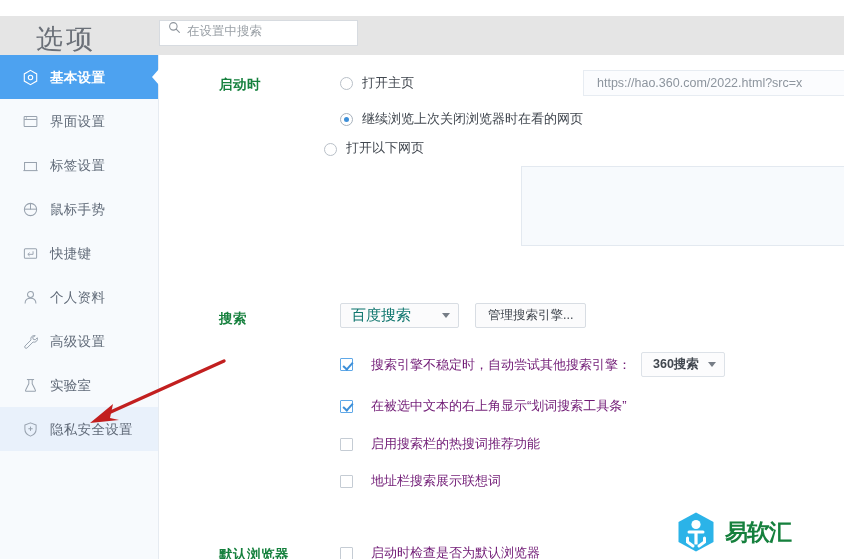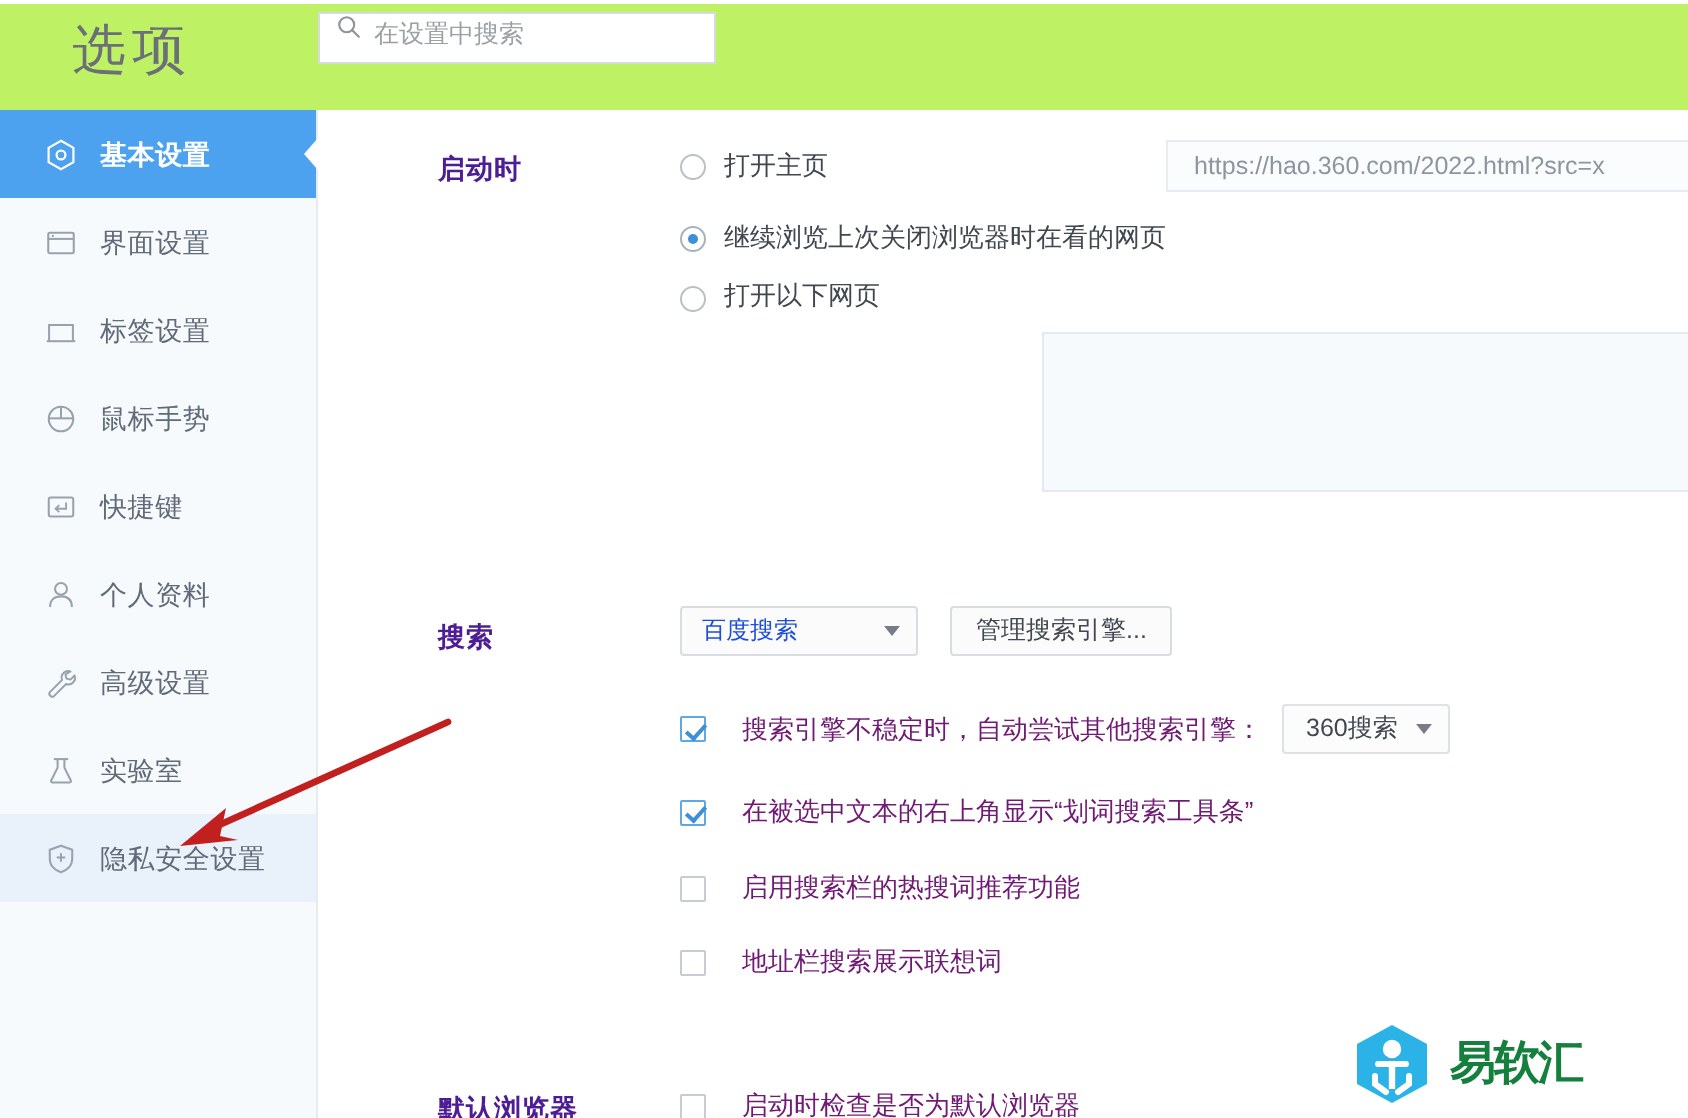--- a/index.html
+++ b/index.html
@@ -17,24 +17,24 @@
   .app {
     position: relative;
     width: 844px;
     height: 559px;
     overflow: hidden;
   }
 
   
   .header {
     position: absolute;
-    left: 0; top: 2px;
+    left: 0; top: 16px;
     width: 844px;
     height: 55px;
-    background: #bef264;
+    background: #e5e5e5;
     border-bottom: 1px solid #e8ebef;
     box-sizing: border-box;
   }
   .page-title {
     position: absolute;
     left: 36px;
     top: 4px;
     font-size: 27px;
     color: #6b7078;
     letter-spacing: 3px;
@@ -137,21 +137,21 @@
     width: 685px;
     height: 504px;
     background: #ffffff;
     overflow: hidden;
   }
   .sec-label {
     position: absolute;
     left: 60px;
     font-size: 13.5px;
     font-weight: bold;
-    color: #4c1d95;
+    color: #15803d;
     letter-spacing: 0.5px;
   }
 
   .row {
     position: absolute;
     display: flex;
     align-items: center;
   }
 
   
@@ -237,22 +237,22 @@
 
   
   .select {
     height: 25px;
     border: 1px solid #d8dde3;
     background: #fbfbfc;
     box-sizing: border-box;
     display: inline-flex;
     align-items: center;
     justify-content: space-between;
-    font-size: 12px;
-    color: #1d4ed8;
+    font-size: 15px;
+    color: #0f766e;
     padding: 0 8px 0 10px;
     border-radius: 2px;
   }
   .caret {
     width: 0; height: 0;
     border-left: 4px solid transparent;
     border-right: 4px solid transparent;
     border-top: 5px solid #767d86;
     margin-left: 12px;
     flex: 0 0 auto;
@@ -278,20 +278,21 @@
     border: 1px solid #dde2e8;
     background: #fcfcfd;
     box-sizing: border-box;
     display: inline-flex;
     align-items: center;
     font-size: 12.5px;
     color: #41474f;
     padding: 0 8px 0 11px;
     border-radius: 2px;
     margin-left: 10px;
+    font-weight: bold;
   }
   .inline-select .caret { margin-left: 9px; border-top-color: #767d86; }
 
   
   .annotation {
     position: absolute;
     left: 0; top: 0;
     width: 844px; height: 559px;
     pointer-events: none;
   }
@@ -422,21 +423,21 @@
     </div>
     <div class="url-input" style="top:15px;">
       <span>https://hao.360.com/2022.html?src=x</span>
     </div>
 
     <div class="row" style="left:181px; top:56px;">
       <span class="radio checked"></span>
       <span class="radio-label">继续浏览上次关闭浏览器时在看的网页</span>
     </div>
 
-    <div class="row" style="left:181px; top:85px;align-items:flex-end;">
+    <div class="row" style="left:165px; top:85px;align-items:flex-end;">
       <span class="radio"></span>
       <span class="radio-label">打开以下网页</span>
     </div>
 
     <div class="pages-box" style="top:111px;"></div>
 
     <div class="sec-label" style="top:255px;">搜索</div>
 
     <div class="select" style="position:absolute; left:181px; top:248px; width:119px;">
       <span>百度搜索</span>

